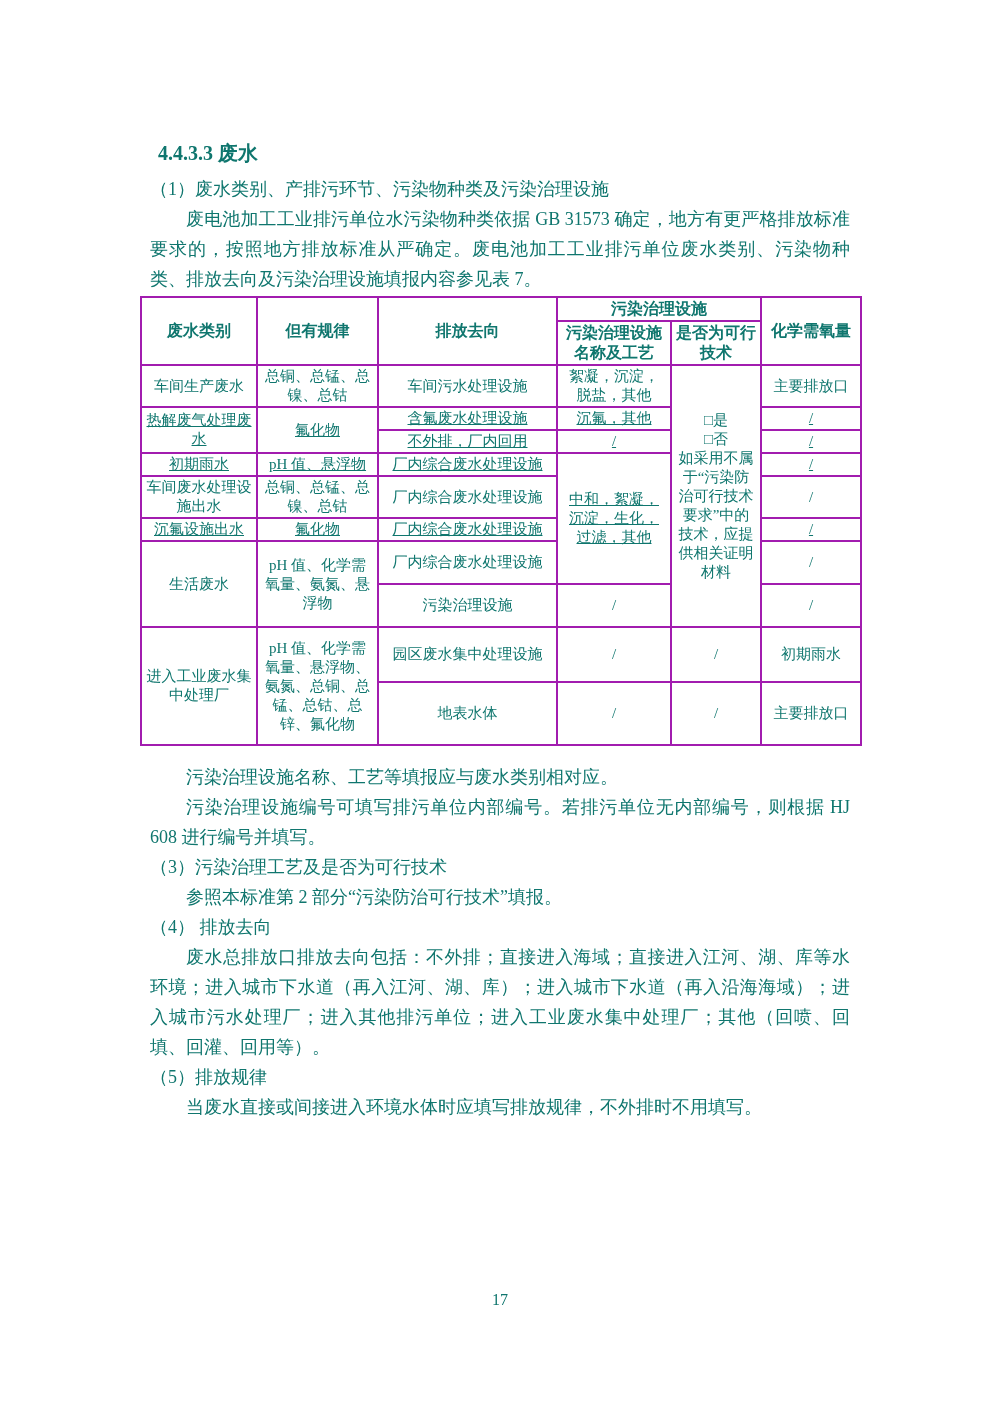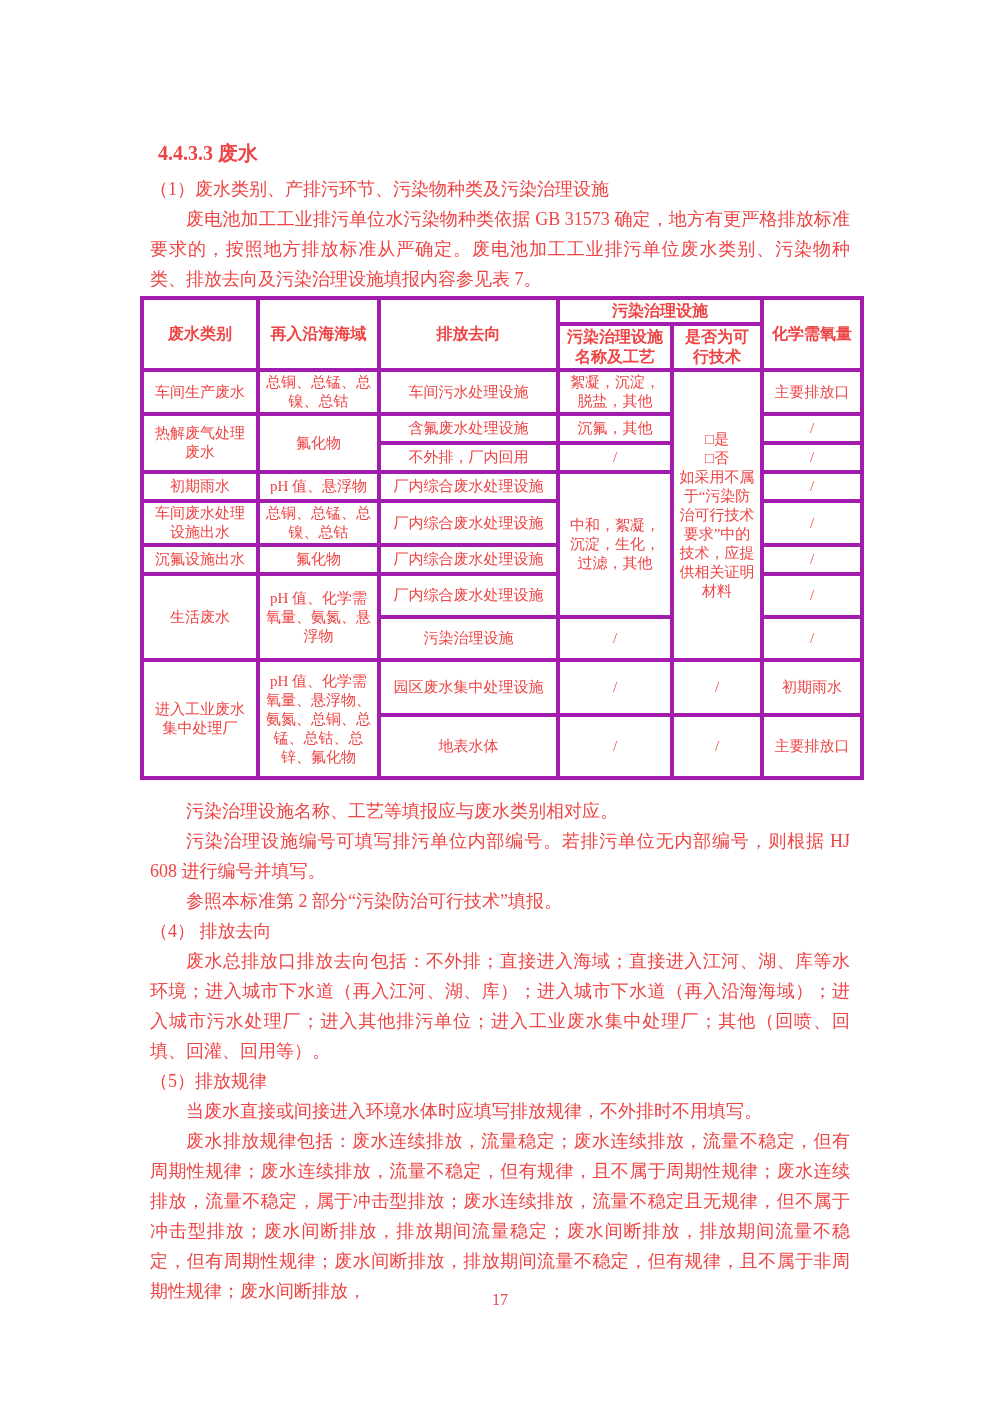--- a/index.html
+++ b/index.html
@@ -1,21 +1,21 @@
 <!DOCTYPE html>
 <html lang="zh"><head>
 <meta charset="utf-8">
 <style>
   html,body{margin:0;padding:0;background:#e8e8e8;}
   .page{
     position:relative;
     width:1000px;height:1414px;
     margin:0 auto;
     background:#ffffff;
-    color:#ef4444;
+    color:#0f766e;
     font-family:"Liberation Serif","DejaVu Serif",serif;
     overflow:hidden;
   }
   .content{
     position:absolute;
     left:150px;top:138px;
     width:700px;
   }
   .clause-heading{
     margin:0 0 6px 8px;
@@ -44,38 +44,38 @@
   }
   table.data-table{
     width:720px;
     margin:2px 0 16px -10px;
     border-collapse:collapse;
     table-layout:fixed;
     border:2px solid #000;
   }
   table.data-table th,
   table.data-table td{
-    border:4px solid #a21caf;
+    border:2px solid #a21caf;
     text-align:center;
     vertical-align:middle;
     font-size:15px;
     line-height:19px;
     padding:1px 4px;
     overflow:hidden;
   }
   table.data-table th{
     font-size:16px;
     line-height:20px;
     font-weight:bold;
     font-family:"Liberation Serif","DejaVu Serif",serif;
   }
   tr.hr1{height:22px;}
   tr.hr2{height:41px;}
   tr.r1{height:40px;}
-  tr.r2,tr.r3,tr.r4,tr.r6{height:29px;}
+  tr.r2,tr.r3,tr.r4,tr.r6{height:23px;text-decoration:underline;}
   tr.r5{height:40px;}
   tr.r7,tr.r8{height:43px;}
   tr.r9{height:55px;}
   tr.r10{height:63px;}
   td.pre{white-space:pre-line;}
   .page-number{
     position:absolute;
     left:0;right:0;
     top:1286px;
     text-align:center;
@@ -102,21 +102,21 @@
         <col style="width:116px">
         <col style="width:121px">
         <col style="width:179px">
         <col style="width:114px">
         <col style="width:90px">
         <col style="width:100px">
       </colgroup>
       <thead>
         <tr class="hr1">
           <th rowspan="2">废水类别</th>
-          <th rowspan="2">再入沿海海域</th>
+          <th rowspan="2">但有规律</th>
           <th rowspan="2">排放去向</th>
           <th colspan="2">污染治理设施</th>
           <th rowspan="2">化学需氧量</th>
         </tr>
         <tr class="hr2">
           <th>污染治理设施名称及工艺</th>
           <th>是否为可行技术</th>
         </tr>
       </thead>
       <tbody>
@@ -185,25 +185,25 @@
           <td>/</td>
           <td>/</td>
           <td>主要排放口</td>
         </tr>
       </tbody>
     </table>
 
     <p class="body-para">污染治理设施名称、工艺等填报应与废水类别相对应。</p>
     <p class="body-para">污染治理设施编号可填写排污单位内部编号。若排污单位无内部编号，则根据 HJ 608 进行编号并填写。</p>
 
+    <p class="item-line">（3）污染治理工艺及是否为可行技术</p>
     <p class="body-para">参照本标准第 2 部分“污染防治可行技术”填报。</p>
 
     <p class="item-line">（4） 排放去向</p>
     <p class="body-para">废水总排放口排放去向包括：不外排；直接进入海域；直接进入江河、湖、库等水环境；进入城市下水道（再入江河、湖、库）；进入城市下水道（再入沿海海域）；进入城市污水处理厂；进入其他排污单位；进入工业废水集中处理厂；其他（回喷、回填、回灌、回用等）。</p>
 
     <p class="item-line">（5）排放规律</p>
     <p class="body-para">当废水直接或间接进入环境水体时应填写排放规律，不外排时不用填写。</p>
-    <p class="body-para">废水排放规律包括：废水连续排放，流量稳定；废水连续排放，流量不稳定，但有周期性规律；废水连续排放，流量不稳定，但有规律，且不属于周期性规律；废水连续排放，流量不稳定，属于冲击型排放；废水连续排放，流量不稳定且无规律，但不属于冲击型排放；废水间断排放，排放期间流量稳定；废水间断排放，排放期间流量不稳定，但有周期性规律；废水间断排放，排放期间流量不稳定，但有规律，且不属于非周期性规律；废水间断排放，</p>
 
   </div>
 
   <div class="page-number">17</div>
 </div>
 
 </body></html>

